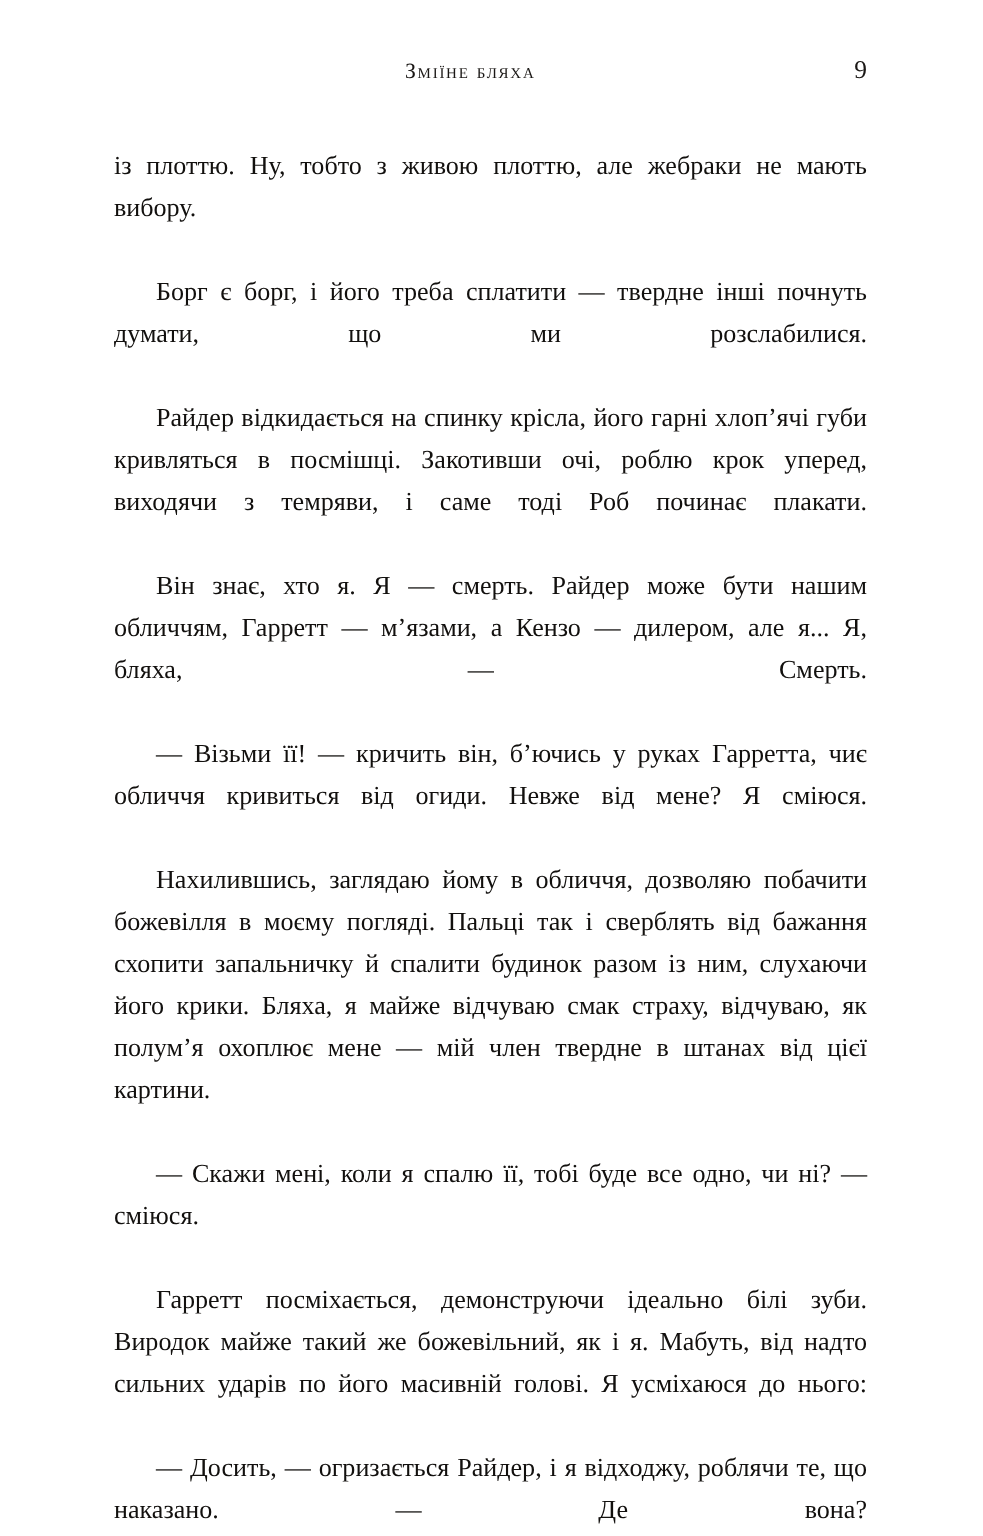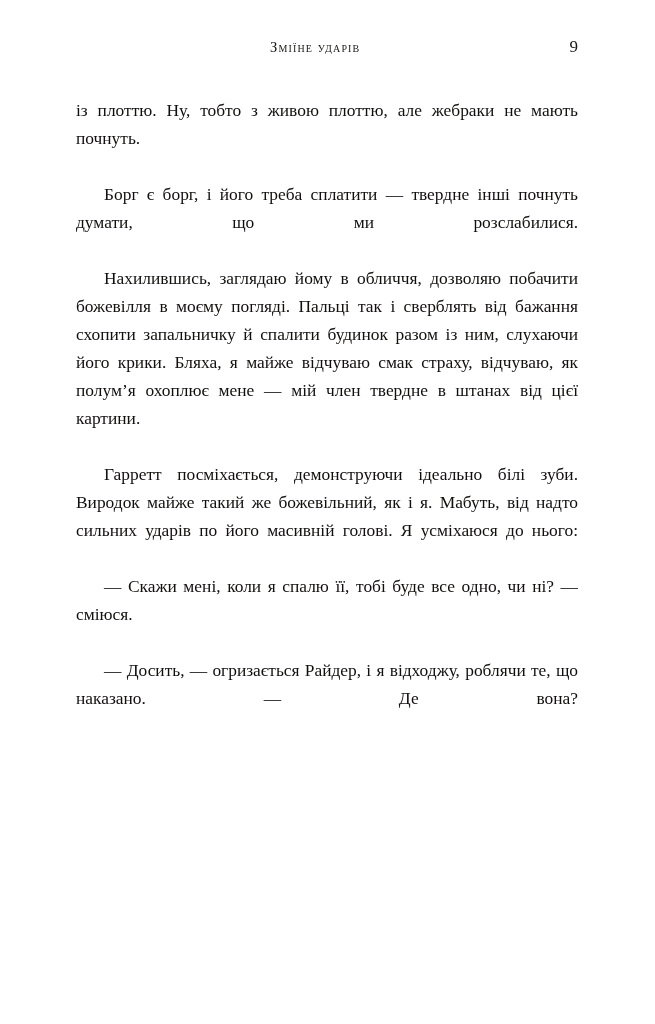--- a/index.html
+++ b/index.html
@@ -85,26 +85,29 @@
     display: inline-block;
     width: 100%;
   }
 </style>
 </head>
 <body>
 
 <div class="page">
 
   <div class="running-head">
-    <span class="running-head-title">Зміїне ударів</span>
+    <span class="running-head-title">Зміїне бляха</span>
     <span class="running-head-folio">9</span>
   </div>
 
   <div class="textblock">
-      <p class="para cont">із плоттю. Ну, тобто з живою плоттю, але жебраки не мають почнуть.</p>
+      <p class="para cont">із плоттю. Ну, тобто з живою плоттю, але жебраки не мають вибору.</p>
       <p class="para">Борг є борг, і його треба сплатити — твердне інші почнуть думати, що ми розслабилися.</p>
+      <p class="para">Райдер відкидається на спинку крісла, його гарні хлопʼячі губи кривляться в посмішці. Закотивши очі, роблю крок уперед, виходячи з темряви, і саме тоді Роб починає плакати.</p>
+      <p class="para">Він знає, хто я. Я — смерть. Райдер може бути нашим обличчям, Гарретт — мʼязами, а Кензо — дилером, але я... Я, бляха, — Смерть.</p>
+      <p class="para">— Візьми її! — кричить він, бʼючись у руках Гаррет­та, чиє обличчя кривиться від огиди. Невже від мене? Я сміюся.</p>
       <p class="para">Нахилившись, заглядаю йому в обличчя, дозво­ляю побачити божевілля в моєму погляді. Пальці так і сверблять від бажання схопити запальничку й спа­лити будинок разом із ним, слухаючи його крики. Бляха, я майже відчуваю смак страху, відчуваю, як полумʼя охоплює мене — мій член твердне в штанах від цієї картини.</p>
+      <p class="para">— Скажи мені, коли я спалю її, тобі буде все одно, чи ні? — сміюся.</p>
       <p class="para">Гарретт посміхається, демонструючи ідеально білі зуби. Виродок майже такий же божевільний, як і я. Мабуть, від надто сильних ударів по його масивній голові. Я усміхаюся до нього:</p>
-      <p class="para">— Скажи мені, коли я спалю її, тобі буде все одно, чи ні? — сміюся.</p>
       <p class="para">— Досить, — огризається Райдер, і я відходжу, роблячи те, що наказано. — Де вона?</p>
     </div>
 
 </div>
 
 </body></html>

